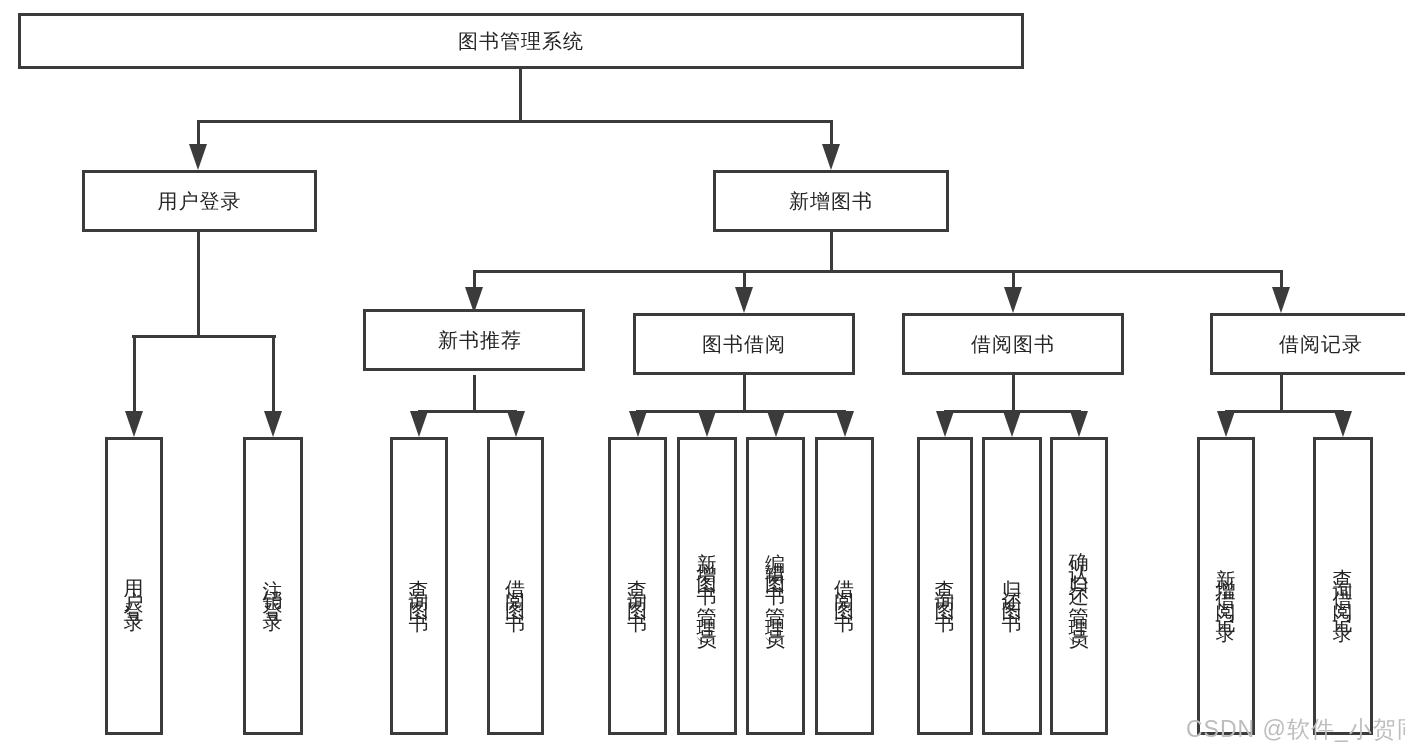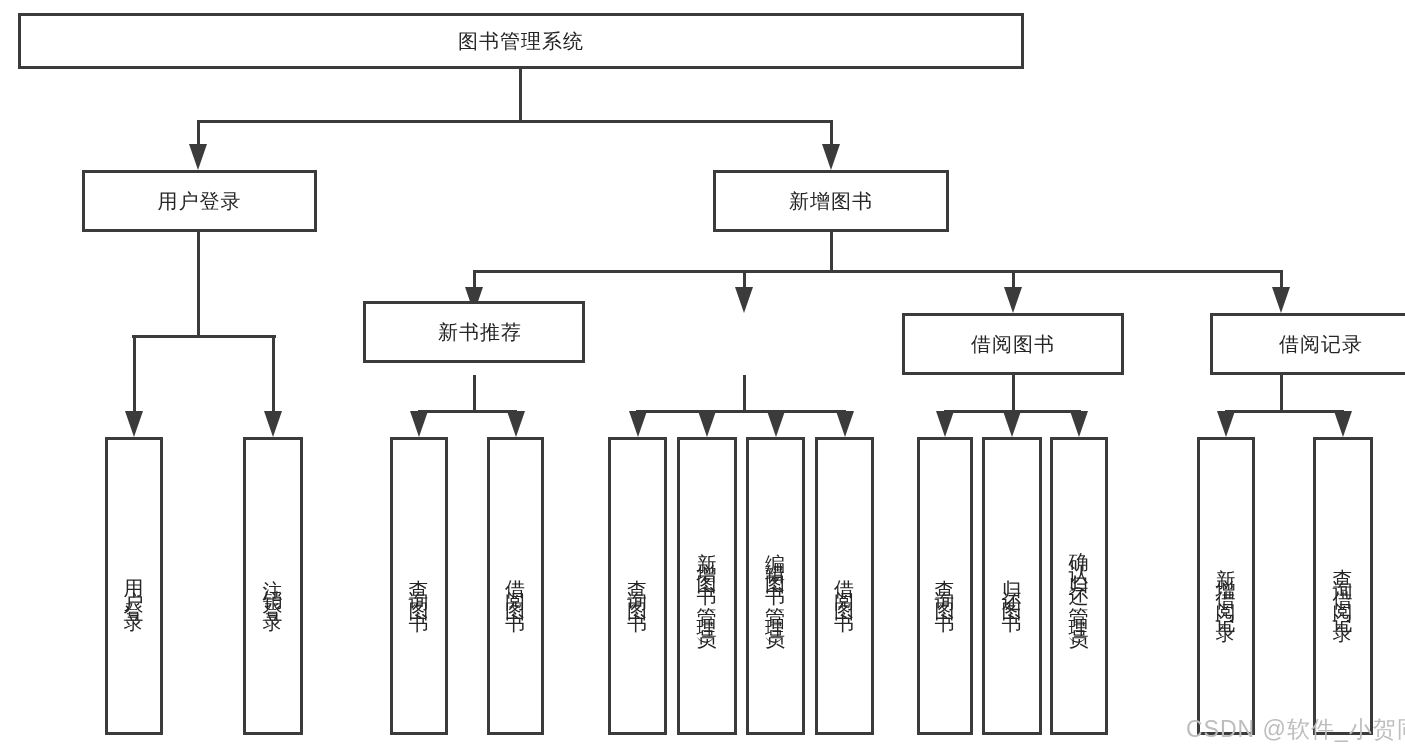--- a/index.html
+++ b/index.html
@@ -86,21 +86,22 @@
   <div class="vl" style="left:1280px;top:375px;height:37px;"></div>
   <div class="hl" style="left:1225px;top:410px;width:119px;"></div>
   <div class="arrow" style="left:1217px;top:411px;"></div>
   <div class="arrow" style="left:1334px;top:411px;"></div>
 
   <div class="box" style="left:18px;top:13px;width:1006px;height:56px;">图书管理系统</div>
 
   <div class="box" style="left:82px;top:170px;width:235px;height:62px;">用户登录</div>
   <div class="box" style="left:713px;top:170px;width:236px;height:62px;">新增图书</div>
 
-  <div class="box" style="left:363px;top:301px;width:222px;height:62px;padding-left:12px;">新书推荐</div>
+  <div class="box" style="left:363px;top:309px;width:222px;height:62px;padding-left:12px;">新书推荐</div>
+  <div class="box" style="left:633px;top:313px;width:222px;height:62px;">图书借阅</div>
   <div class="box" style="left:902px;top:313px;width:222px;height:62px;">借阅图书</div>
   <div class="box" style="left:1210px;top:313px;width:222px;height:62px;text-align:center;">借阅记录</div>
 
   <div class="box vbox" style="left:105px;top:437px;width:58px;height:298px;">
     <span>用户登录</span>
   </div>
   <div class="box vbox" style="left:243px;top:437px;width:60px;height:298px;">
     <span>注销登录</span>
   </div>
 

